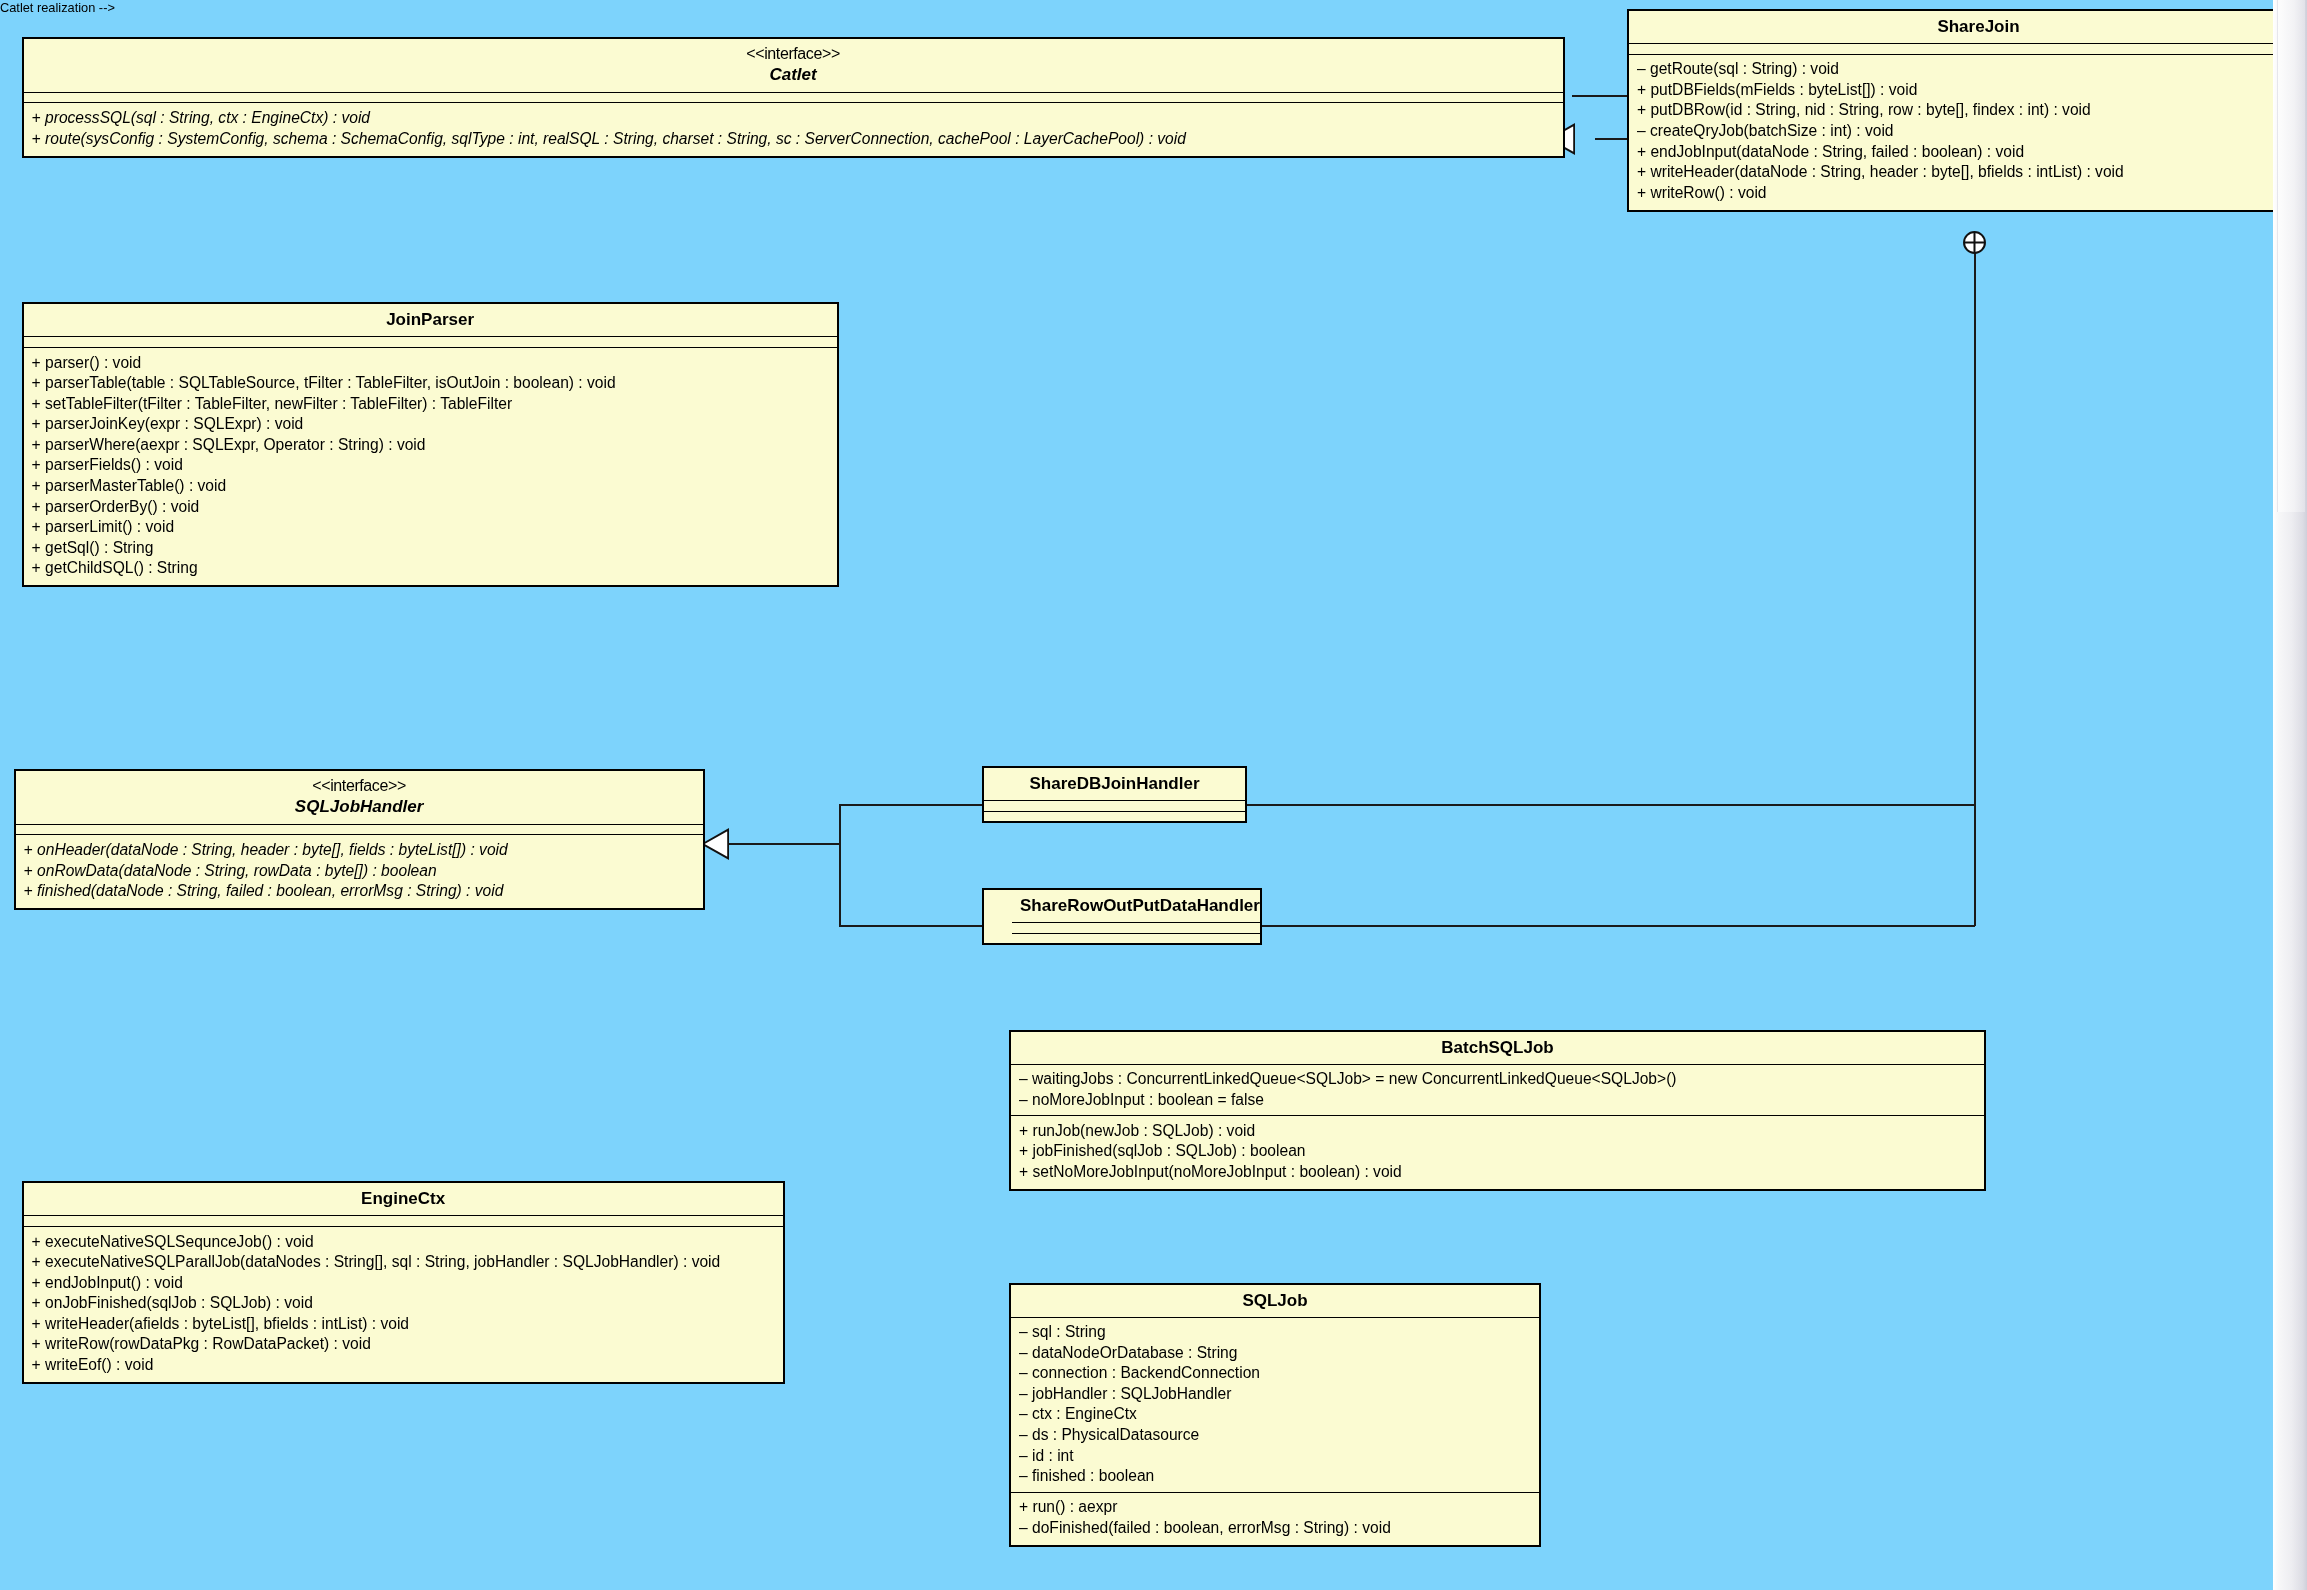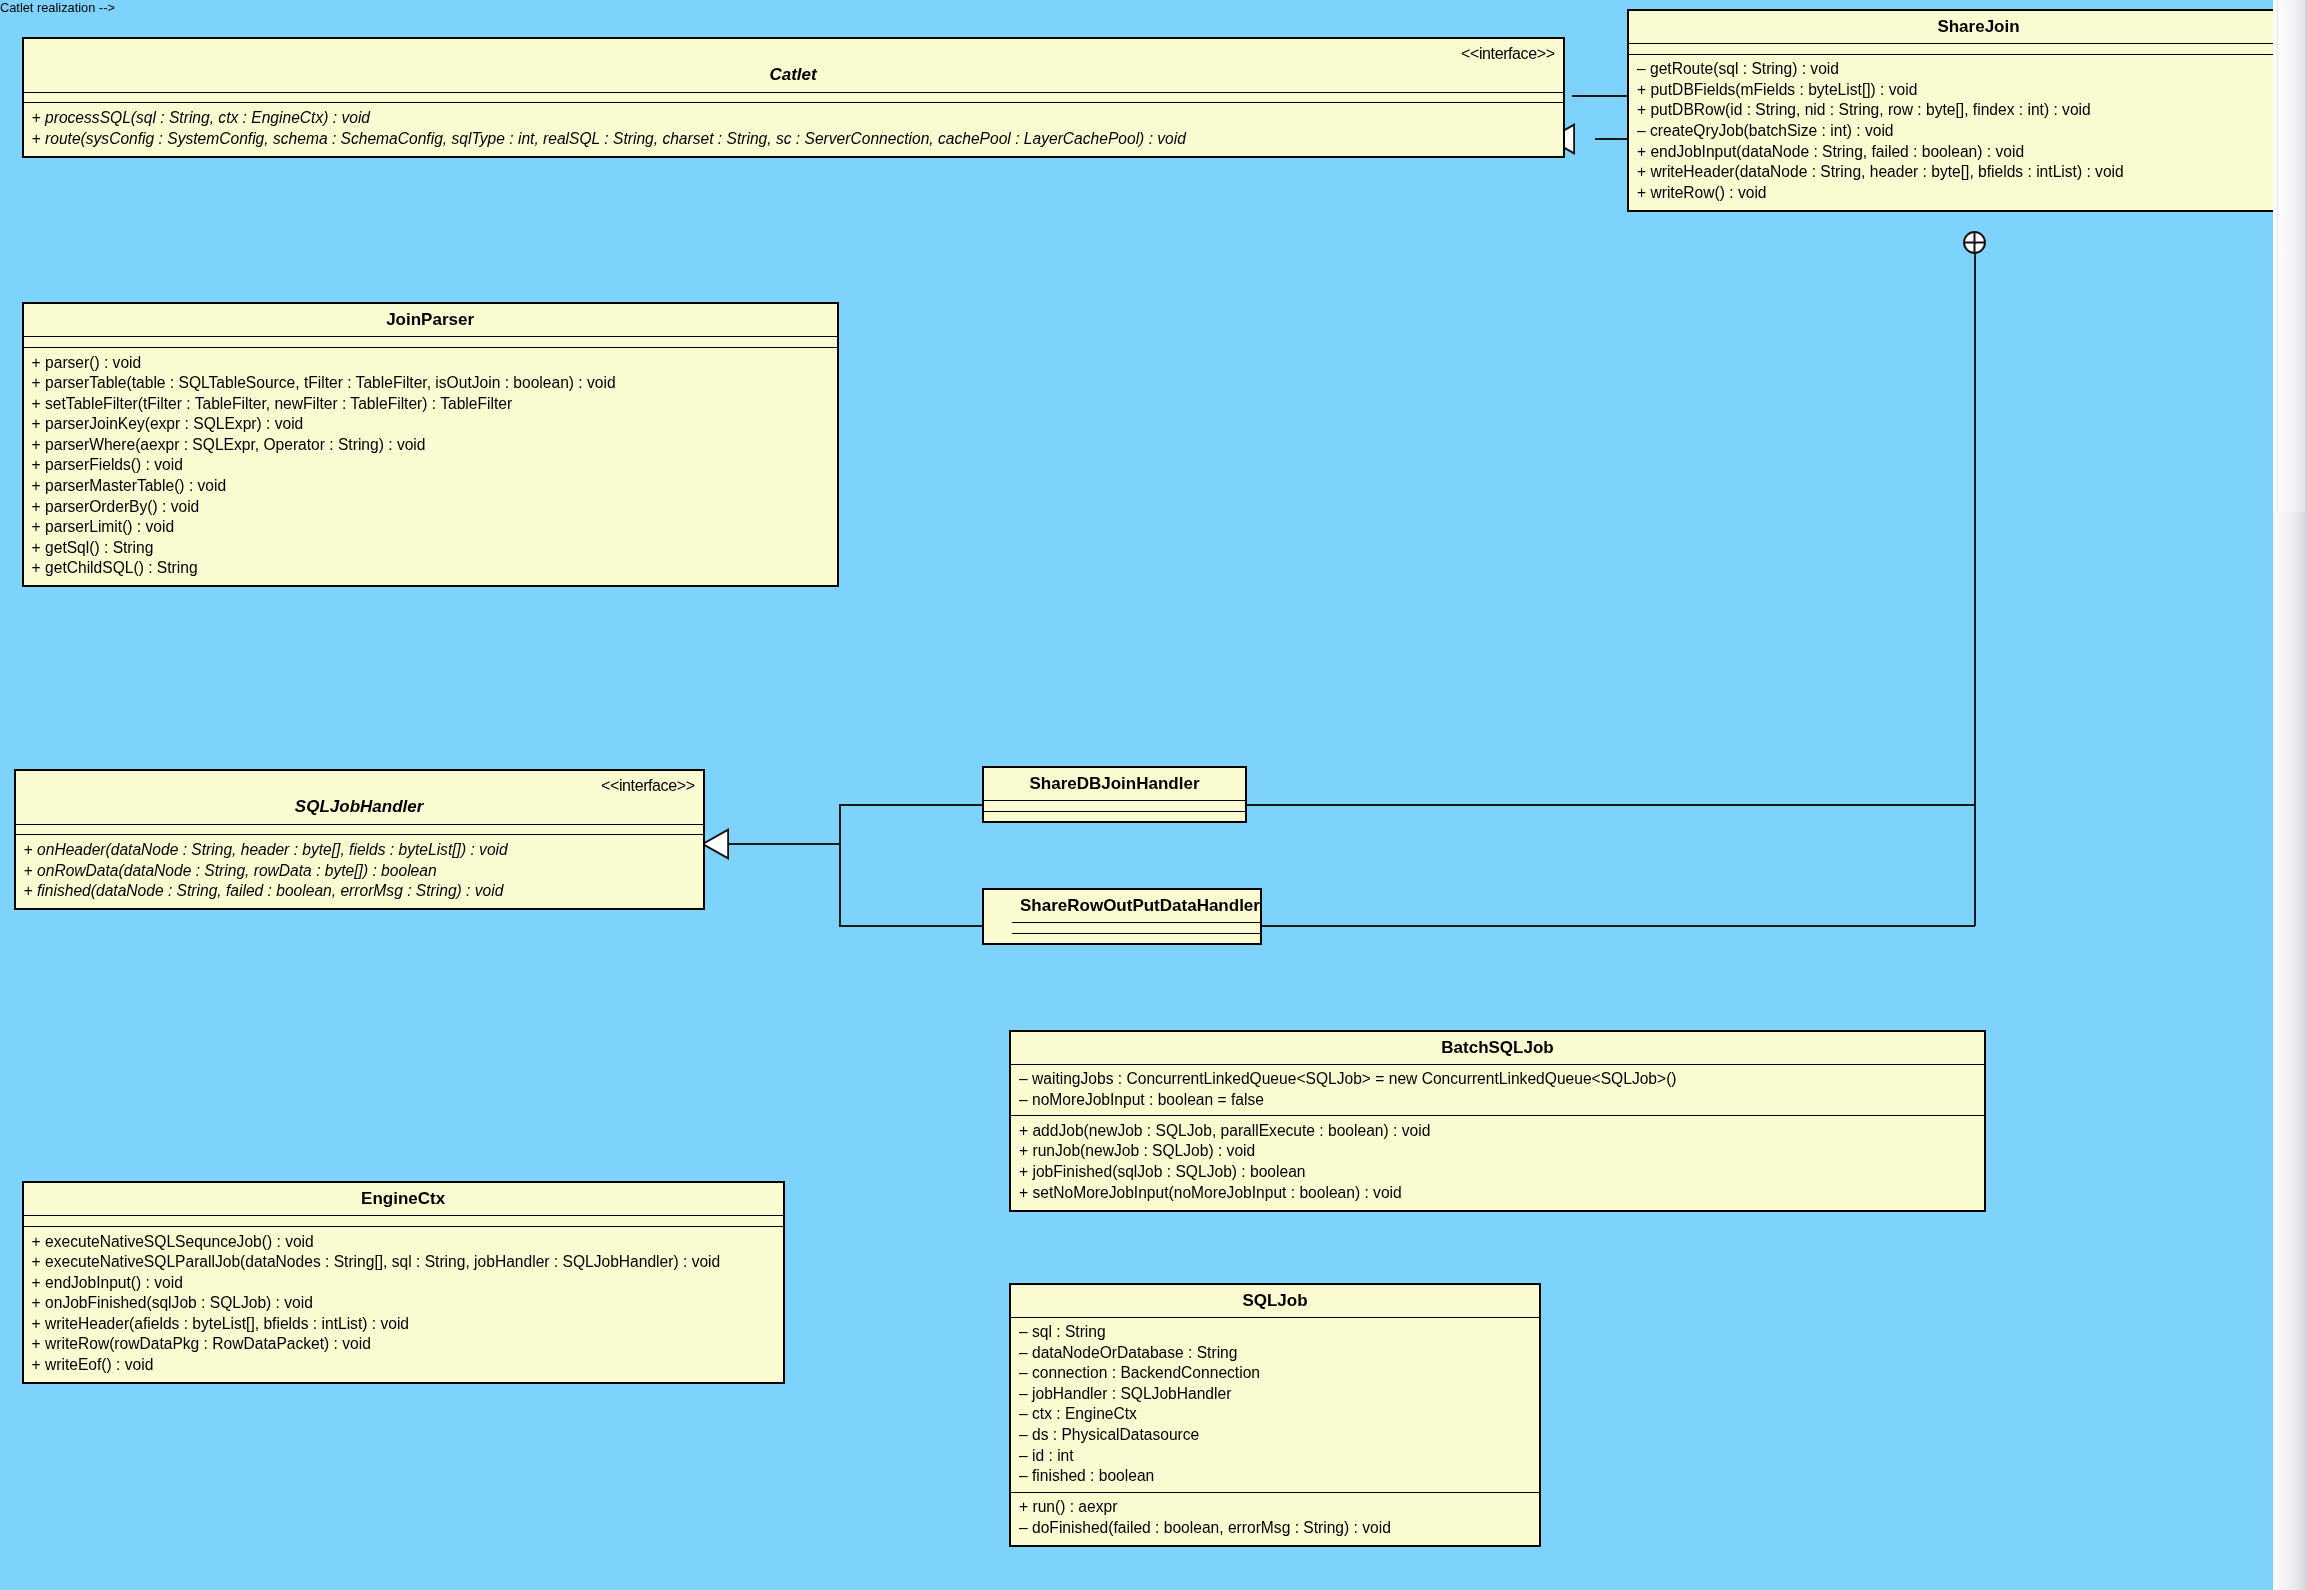--- a/index.html
+++ b/index.html
@@ -56,21 +56,20 @@
     font-weight: bold;
     font-size: 17px;
     line-height: 1.28;
     border-bottom: 1.6px solid #000000;
   }
   .stereotype {
     display: block;
     font-weight: normal;
     font-size: 16px;
     letter-spacing: -0.4px;
-    text-align: right;
   }
   .uml-attrs {
     padding: 4px 8px 4.8px 8px;
     border-bottom: 1.6px solid #000000;
     font-size: 15.6px;
     line-height: 1.32;
     min-height: 7.2px;
   }
   .uml-attrs.empty, .uml-methods.empty {
     padding: 0;
@@ -242,21 +241,20 @@
   
   <div class="uml-class" style="left:1009px; top:1030px; width:977px;">
     <div class="uml-header">
       <span class="class-name">BatchSQLJob</span>
     </div>
     <div class="uml-attrs">
       <div class="member">– waitingJobs : ConcurrentLinkedQueue&lt;SQLJob&gt; = new ConcurrentLinkedQueue&lt;SQLJob&gt;()</div>
       <div class="member">– noMoreJobInput : boolean = false</div>
     </div>
     <div class="uml-methods">
-      <div class="member">+ addJob(newJob : SQLJob, parallExecute : boolean) : void</div>
       <div class="member">+ runJob(newJob : SQLJob) : void</div>
       <div class="member">+ jobFinished(sqlJob : SQLJob) : boolean</div>
       <div class="member">+ setNoMoreJobInput(noMoreJobInput : boolean) : void</div>
     </div>
   </div>
 
   
   <div class="uml-class" style="left:1009px; top:1283px; width:532px;">
     <div class="uml-header">
       <span class="class-name">SQLJob</span>

